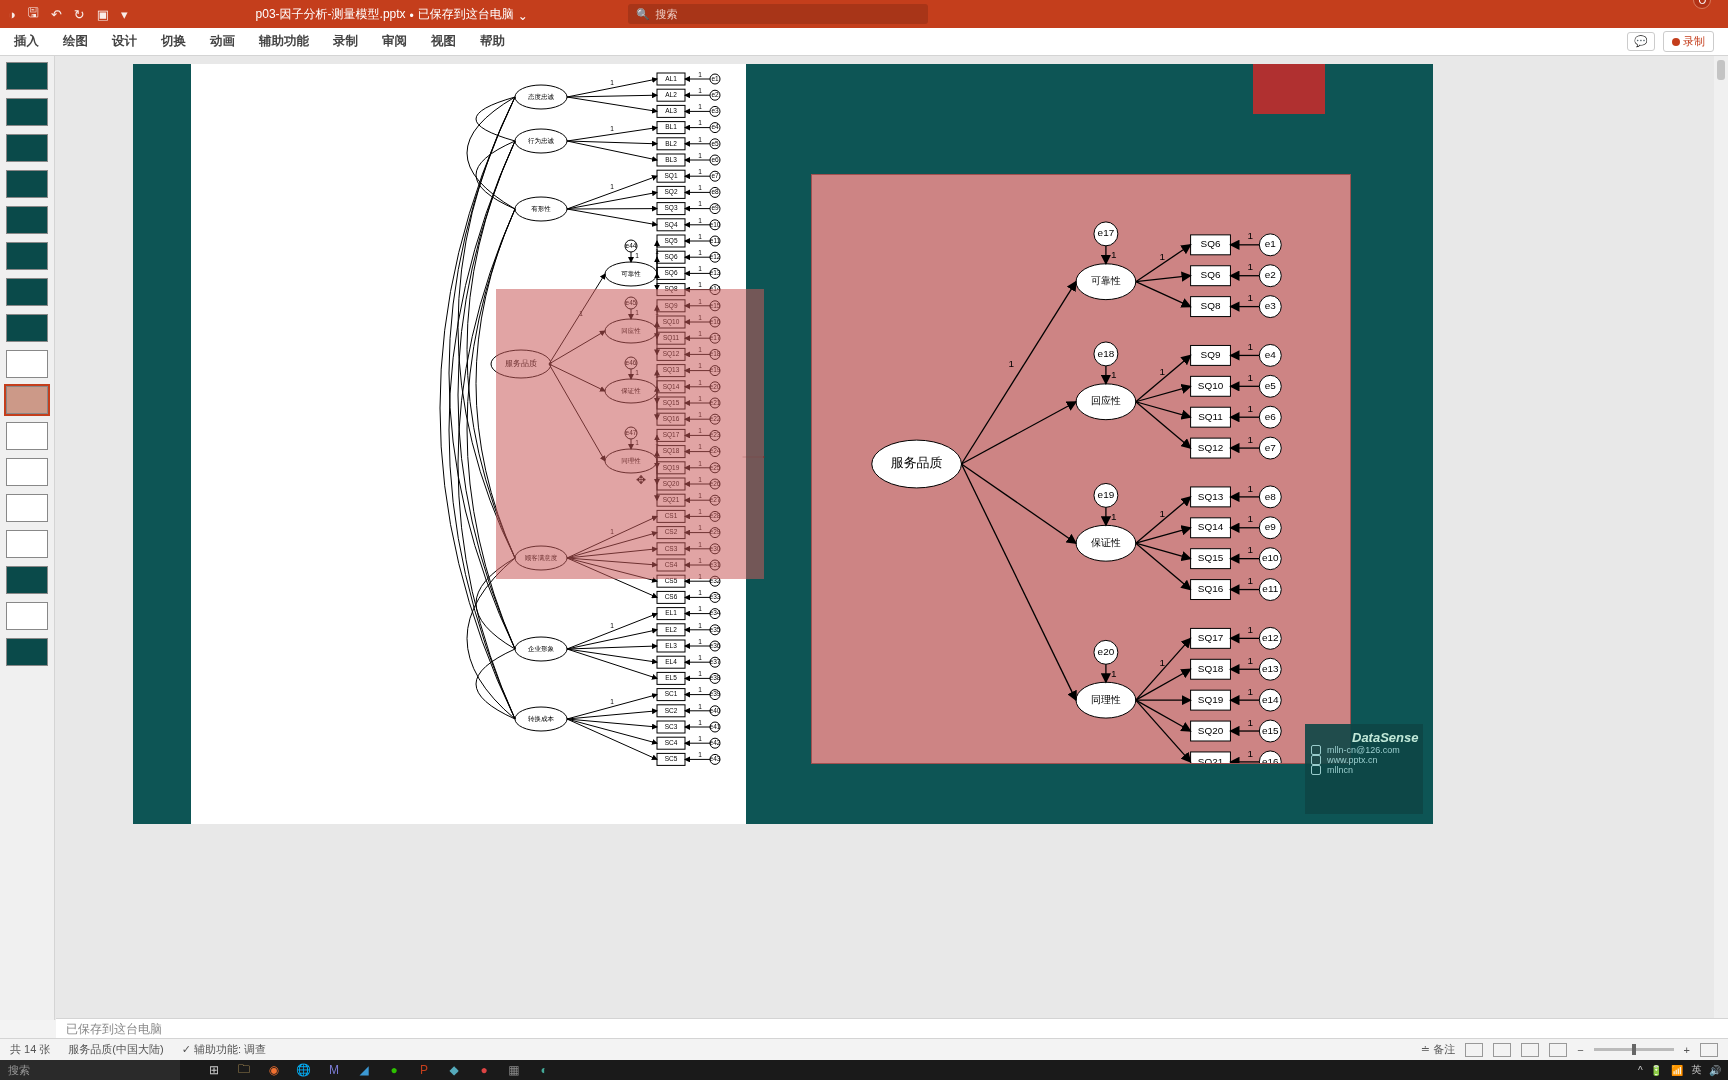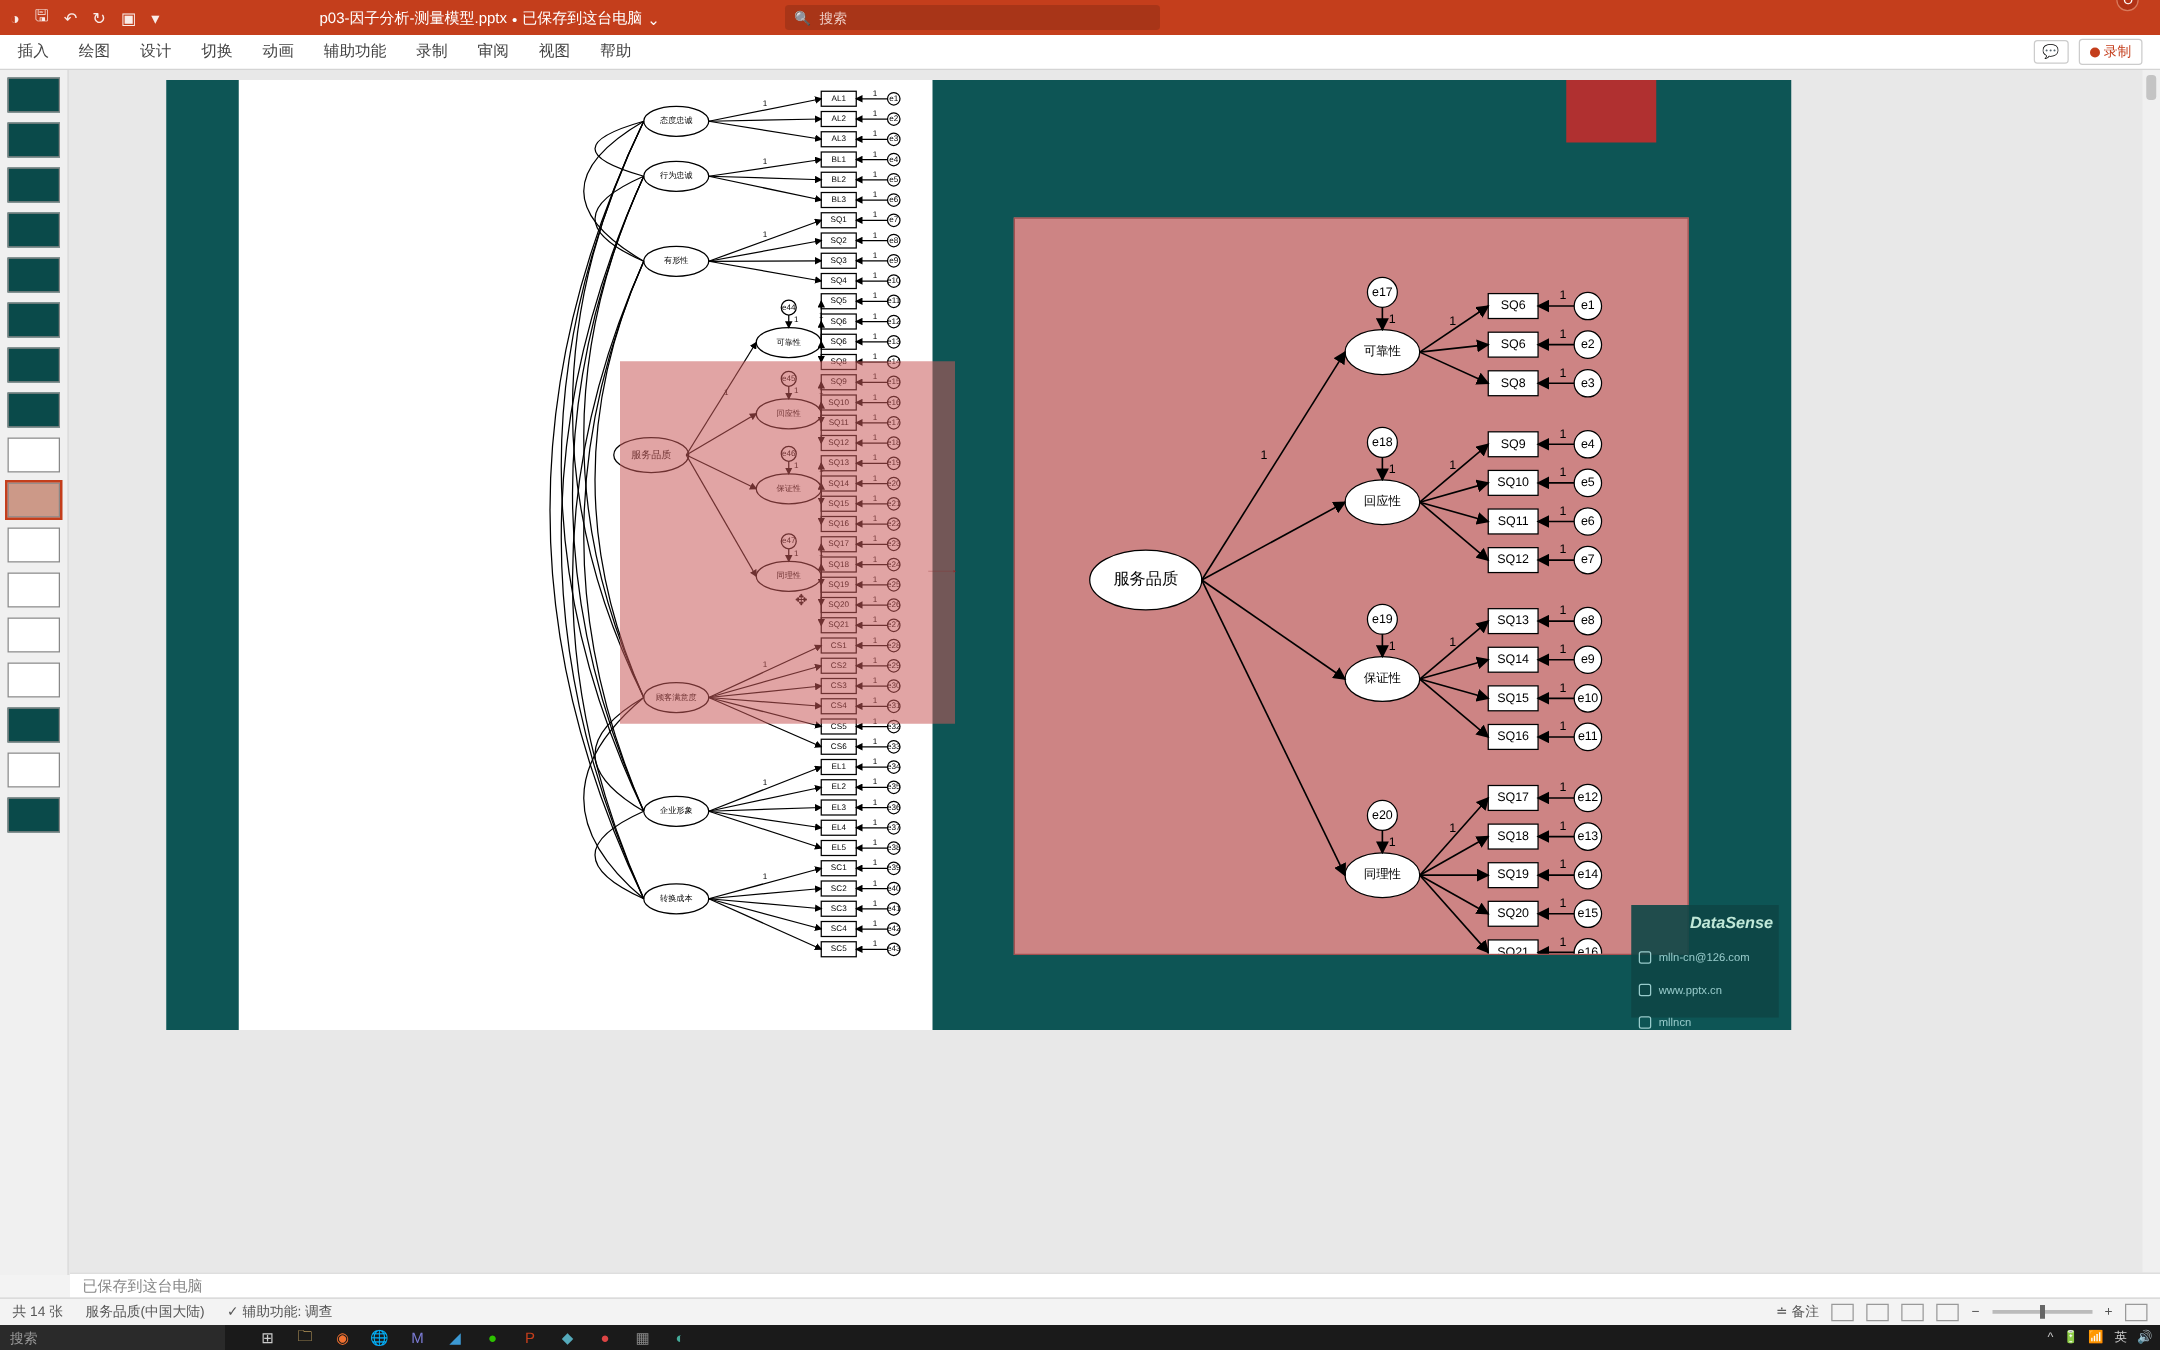--- a/index.html
+++ b/index.html
@@ -9,21 +9,21 @@
 .titlebar { height: 28px; background: #c43e1c; display: flex; align-items: center; color: #fff; font-size: 12px; }
 .titlebar .qat { display: flex; align-items: center; padding: 0 8px; gap: 12px; }
 .titlebar .qat span { font-size: 13px; opacity: .9; }
 .titlebar .doc { flex: 0 0 auto; margin-left: 120px; display: flex; align-items: flex-end; gap: 4px; }
 .titlebar .search { margin-left: 100px; width: 300px; height: 20px; background: #a83518; border-radius: 3px; display: flex; align-items: center; padding: 0 8px; gap: 6px; font-size: 11px; color: #eecdc4; }
 .titlebar .right { margin-left: auto; display: flex; align-items: center; gap: 14px; padding: 0 10px; flex-direction: column; }
 .titlebar .avatar { width: 18px; height: 18px; border-radius: 50%; background: #b13216; border: 1px solid #d97a5c; display: flex; align-items: center; justify-content: center; font-size: 10px; }
 
 
 .ribbon { height: 28px; background: #fff; border-bottom: 1px solid #d4d4d4; display: flex; align-items: center; padding: 0 14px; gap: 24px; font-size: 12.5px; color: #444; }
-.ribbon .tab { cursor: pointer; }
+.ribbon .tab { cursor: pointer; font-weight: bold; }
 .ribbon .right-btns { margin-left: auto; display: flex; gap: 8px; align-items: center; }
 .ribbon .rec-btn { border: 1px solid #ccc; border-radius: 3px; padding: 2px 8px; font-size: 11px; color: #c43e1c; display: flex; align-items: center; gap: 3px; }
 .ribbon .rec-dot { width: 8px; height: 8px; border-radius: 50%; background: #c43e1c; }
 .ribbon .share-btn { border: 1px solid #ccc; border-radius: 3px; padding: 2px 6px; font-size: 11px; }
 
 
 .main { position: absolute; top: 56px; left: 0; right: 0; bottom: 60px; background: #e8e8e8; display: flex; }
 .thumbrail { width: 55px; background: #f0f0f0; border-right: 1px solid #d4d4d4; overflow: hidden; padding: 6px 4px; }
 .thumb { width: 42px; height: 28px; margin: 0 auto 8px; background: #0a4a4a; border: 1px solid #888; }
 .thumb.sel { outline: 2px solid #c43e1c; }
@@ -39,21 +39,21 @@
 
 
 .highlight-box-left { position: absolute; left: 305px; top: 225px; width: 268px; height: 290px; background: rgba(200,90,90,0.55); }
 .red-tab { position: absolute; left: 1120px; top: 0; width: 72px; height: 50px; background: #b03030; }
 .enlarge-box { position: absolute; left: 678px; top: 110px; width: 540px; height: 590px; background: #cd8484; border: 1px solid #a05050; }
 .arrow-to-large { position: absolute; left: 564px; top: 392px; width: 114px; height: 2px; }
 
 
 .watermark { position: absolute; right: 10px; bottom: 10px; width: 118px; height: 90px; background: rgba(13,70,70,0.9); color: #9cc; font-size: 9px; padding: 6px; }
 .watermark .brand { font-size: 13px; font-weight: bold; color: #c0e8d8; font-style: italic; margin-left: 41px; }
-.watermark .row { display: flex; gap: 6px; align-items: flex-end; margin-top: 16px; }
+.watermark .row { display: flex; gap: 6px; align-items: flex-end; margin-top: 0; }
 .watermark .ico { width: 10px; height: 10px; border: 1px solid #9cc; border-radius: 2px; }
 
 
 .notes { position: absolute; left: 56px; right: 0; bottom: 40px; height: 22px; background: #fff; border-top: 1px solid #d4d4d4; padding: 2px 10px; font-size: 12px; color: #888; }
 
 
 .status { position: absolute; left: 0; right: 0; bottom: 20px; height: 22px; background: #f3f3f3; border-top: 1px solid #d4d4d4; display: flex; align-items: center; padding: 0 10px; font-size: 11px; color: #555; gap: 18px; }
 .status .right { margin-left: auto; display: flex; gap: 10px; align-items: center; text-align: center; }
 .status .vbtn { width: 18px; height: 14px; border: 1px solid #999; }
 .status .zoom-track { width: 80px; height: 3px; background: #bbb; position: relative; }

